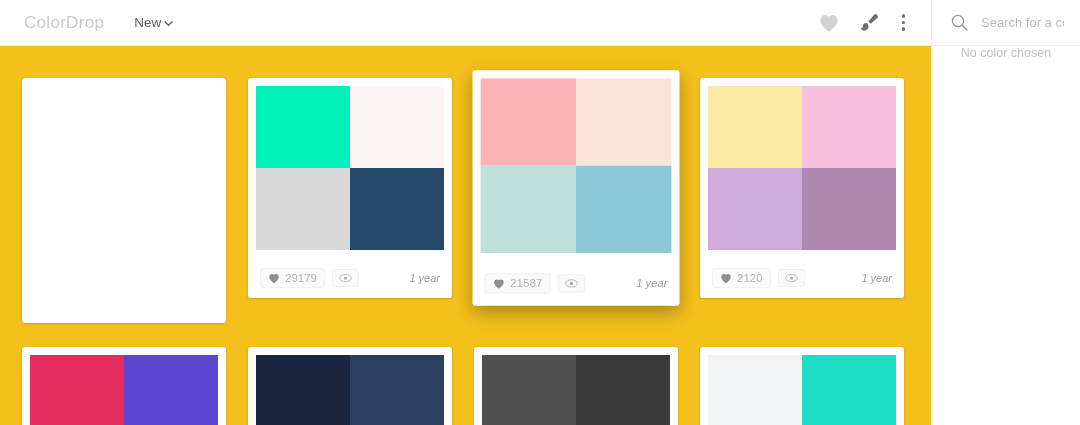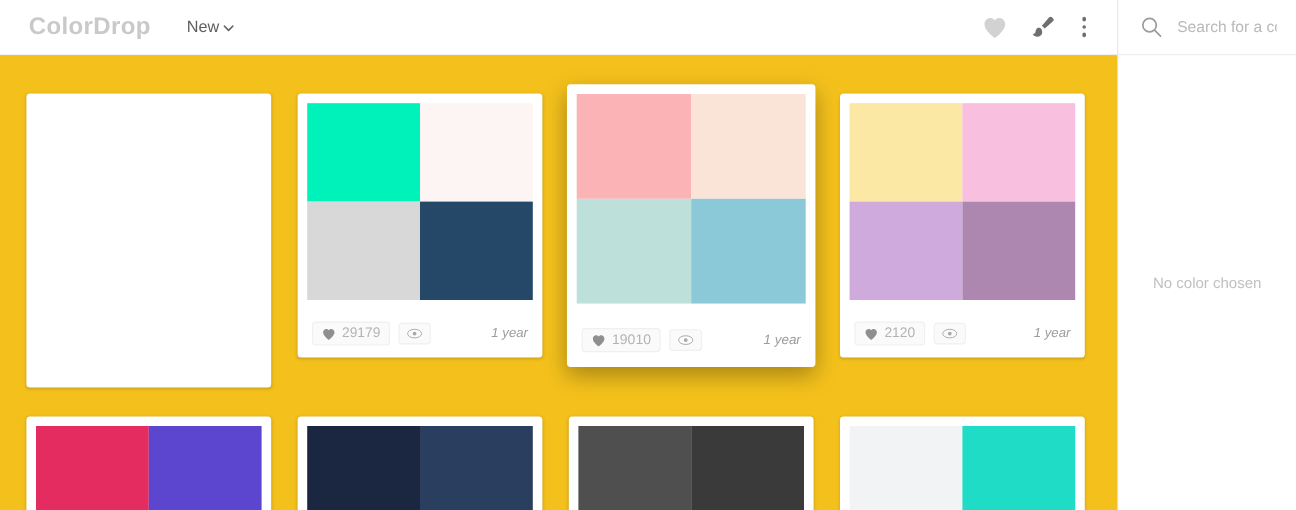--- a/index.html
+++ b/index.html
@@ -35,24 +35,24 @@
     height: 46px;
     min-height: 46px;
     background: #ffffff;
     display: flex;
     align-items: center;
     padding: 0 14px 0 24px;
     border-bottom: 1px solid #eeeeee;
   }
 
   .brand {
-    font-size: 20px;
+    font-size: 17px;
     color: #c9c9c9;
     letter-spacing: 0.3px;
-    font-weight: 700;
+    font-weight: 400;
     white-space: nowrap;
   }
 
   .nav-dropdown {
     margin-left: 30px;
     display: flex;
     align-items: center;
     gap: 3px;
     font-size: 13.5px;
     color: #5e5e5e;
@@ -220,21 +220,20 @@
     font-size: 13px;
     color: #6b6b6b;
     background: transparent;
     width: 100%;
   }
   .search-input::placeholder { color: #b9b9b9; }
 
   .panel-body {
     flex: 1;
     display: flex;
-    align-items: center;
     justify-content: center;
   }
 
   .empty-text {
     font-size: 12.5px;
     color: #c0c0c0;
     text-align: center;
   }
 </style>
 </head>
@@ -322,21 +321,21 @@
               <div class="swatch" title="#bde0da" style="background: rgb(189, 224, 218);"></div>
               <div class="swatch" title="#8bc9d9" style="background: rgb(139, 201, 217);"></div>
             </div>
             <div class="card-foot">
               <div class="pill">
                 <span>
                   <svg width="12" height="11" viewBox="0 0 24 22">
                     <path d="M12 20.5S2.5 14.2 2.5 7.9C2.5 4.6 5 2.2 8 2.2c2 0 3.3 1.1 4 2.2.7-1.1 2-2.2 4-2.2 3 0 5.5 2.4 5.5 5.7 0 6.3-9.5 12.6-9.5 12.6z" fill="#8f8f8f"></path>
                   </svg>
                 </span>
-                <span>19010</span>
+                <span>21587</span>
               </div>
               <div class="pill icon-only">
                 <span>
                   <svg width="13" height="10" viewBox="0 0 20 13">
                     <ellipse cx="10" cy="6.5" rx="9" ry="5.5" fill="none" stroke="#a8a8a8" stroke-width="1.2"></ellipse>
                     <circle cx="10" cy="6.5" r="2.4" fill="#a8a8a8"></circle>
                   </svg>
                 </span>
               </div>
               <div class="foot-spacer"></div>

